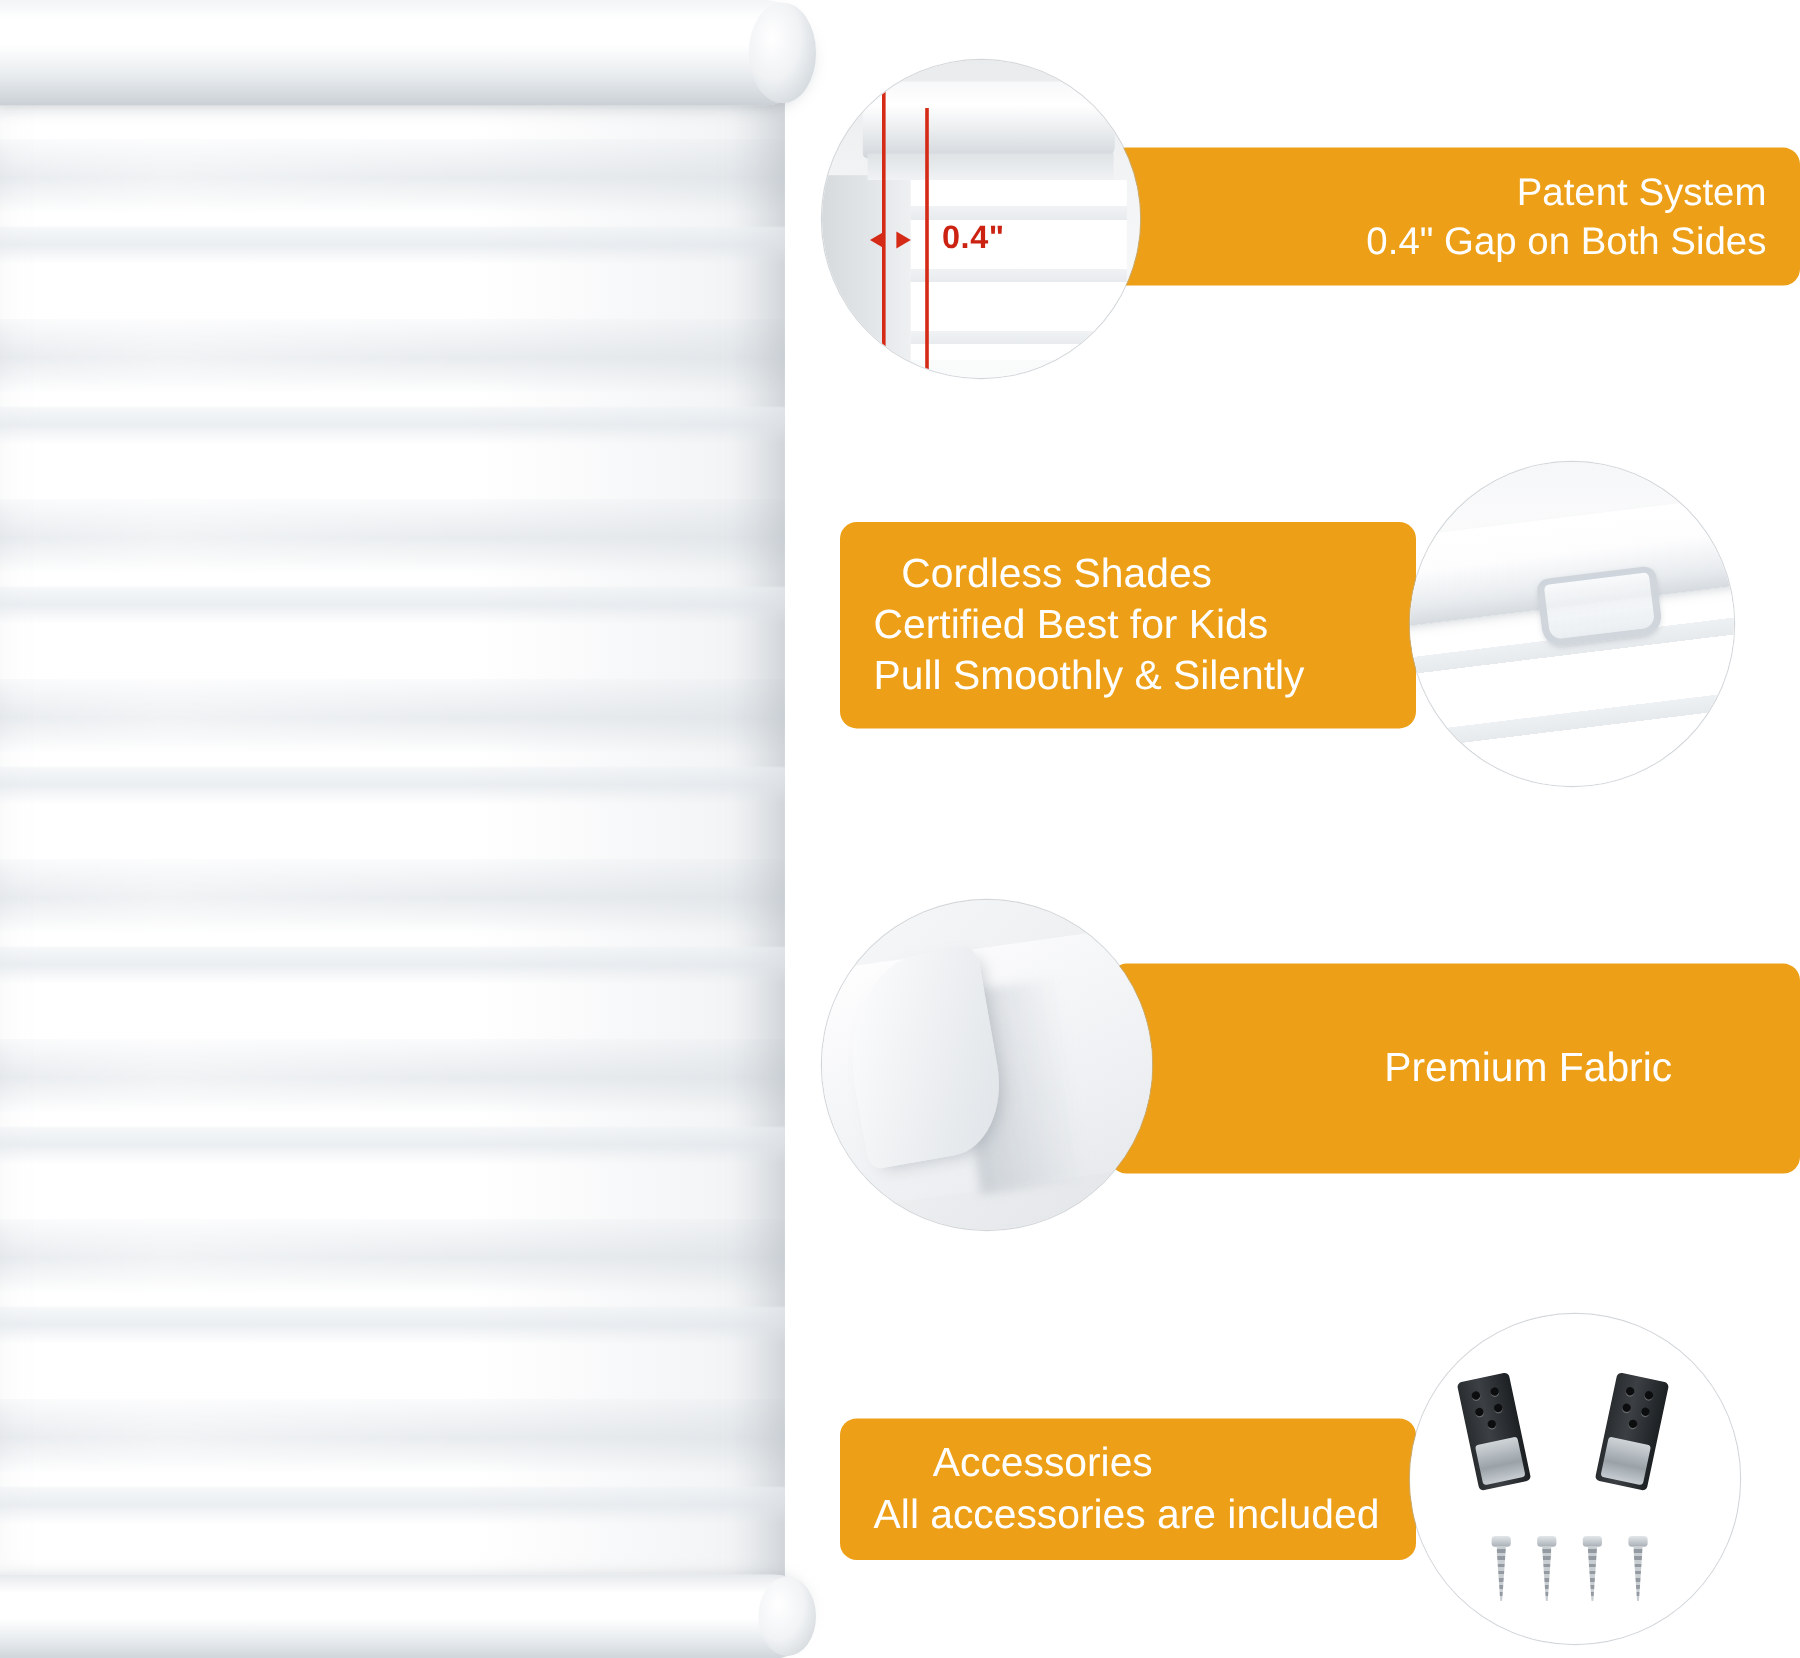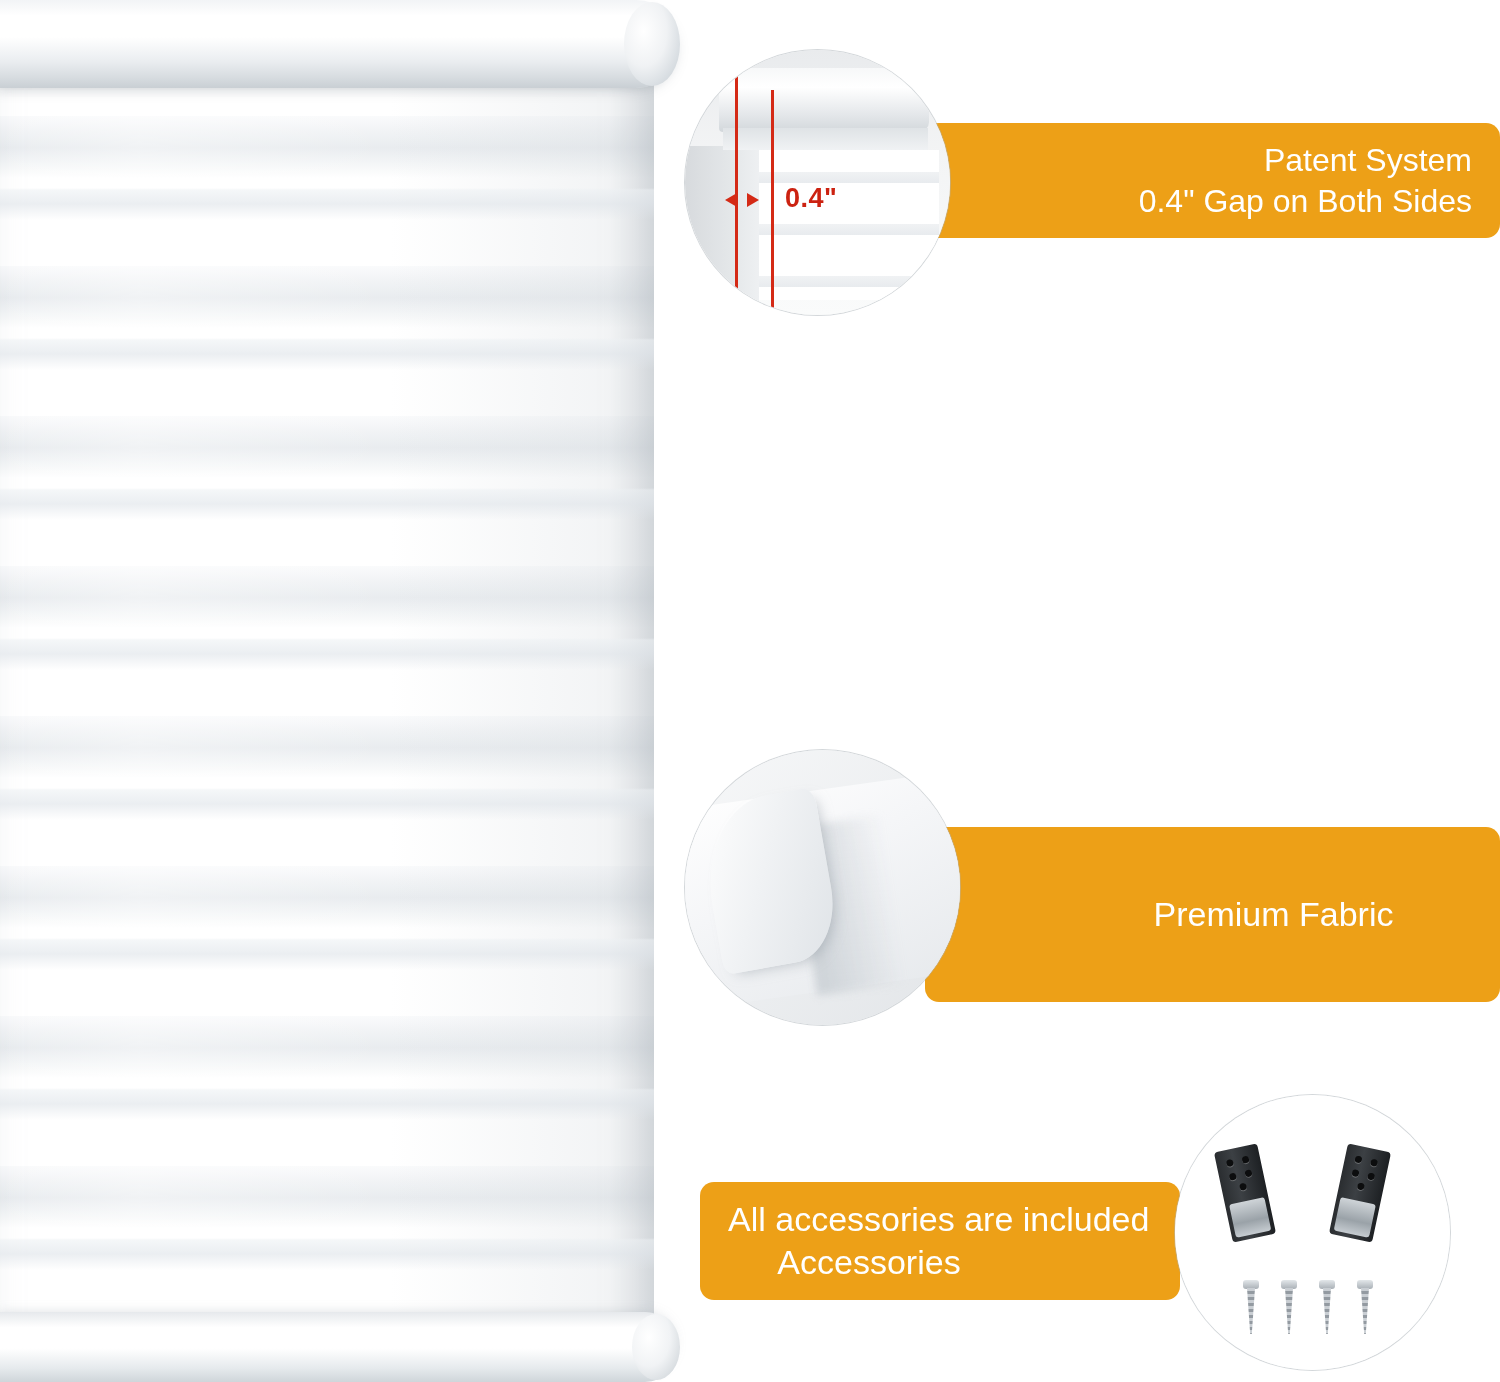--- a/index.html
+++ b/index.html
@@ -404,40 +404,55 @@
       <div class="b1-rail-cap"></div>
 
       <div class="b1-vline" style="left:50px; top:12px; height:250px;"></div>
       <div class="b1-vline" style="left:86px; top:40px; height:226px;"></div>
       <div class="b1-arrow" style="left:40px; top:143px; border-right:12px solid #d42a16;"></div>
       <div class="b1-arrow" style="left:62px; top:143px; border-left:12px solid #d42a16;"></div>
       <div class="b1-gap-label" style="left:100px; top:133px;">0.4"</div>
     </div>
   </div>
 
+  <div class="feature" style="left:680px; top:380px; width:820px; height:290px;">
+
+    <div class="callout align-right" style="left:20px; top:55px; width:480px; height:172px; padding:0 170px 0 28px; font-size:34px;">
+      <div class="line">Cordless Shades</div>
+      <div class="line">Certified Best for Kids</div>
+      <div class="line">Pull Smoothly &amp; Silently</div>
+    </div>
+
+    <div class="bubble" style="left:495px; top:5px; width:270px; height:270px;">
+      <div class="b2-bg"></div>
+      <div class="b2-fabric"></div>
+      <div class="b2-rail"></div>
+      <div class="b2-handle"></div>
+    </div>
+  </div>
 
   <div class="feature" style="left:680px; top:745px; width:820px; height:290px;">
 
-    <div class="callout align-center" style="left:245px; top:58px; width:575px; height:175px; padding:0 28px 0 150px; font-size:34px;margin-top:24px;">
+    <div class="callout align-center" style="left:245px; top:58px; width:575px; height:175px; padding:0 28px 0 150px; font-size:34px;">
       <div class="line">Premium Fabric</div>
     </div>
 
     <div class="bubble" style="left:5px; top:5px; width:275px; height:275px;">
       <div class="b3-bg"></div>
       <div class="b3-sheet"></div>
       <div class="b3-shadow"></div>
       <div class="b3-peel"></div>
     </div>
   </div>
 
   <div class="feature" style="left:680px; top:1090px; width:820px; height:290px;">
 
     <div class="callout align-center" style="left:20px; top:92px; width:480px; height:118px; padding:0 170px 0 28px; font-size:34px;">
+      <div class="line">Accessories</div>
       <div class="line">All accessories are included</div>
-      <div class="line">Accessories</div>
     </div>
 
     <div class="bubble" style="left:495px; top:5px; width:275px; height:275px;">
       <div class="b4-bg"></div>
 
       <div class="bracket" style="left:48px; top:52px; transform:rotate(-12deg);">
         <div class="holes">
           <div class="hole" style="left:2px;  top:2px;"></div>
           <div class="hole" style="left:18px; top:2px;"></div>
           <div class="hole" style="left:2px;  top:16px;"></div>

